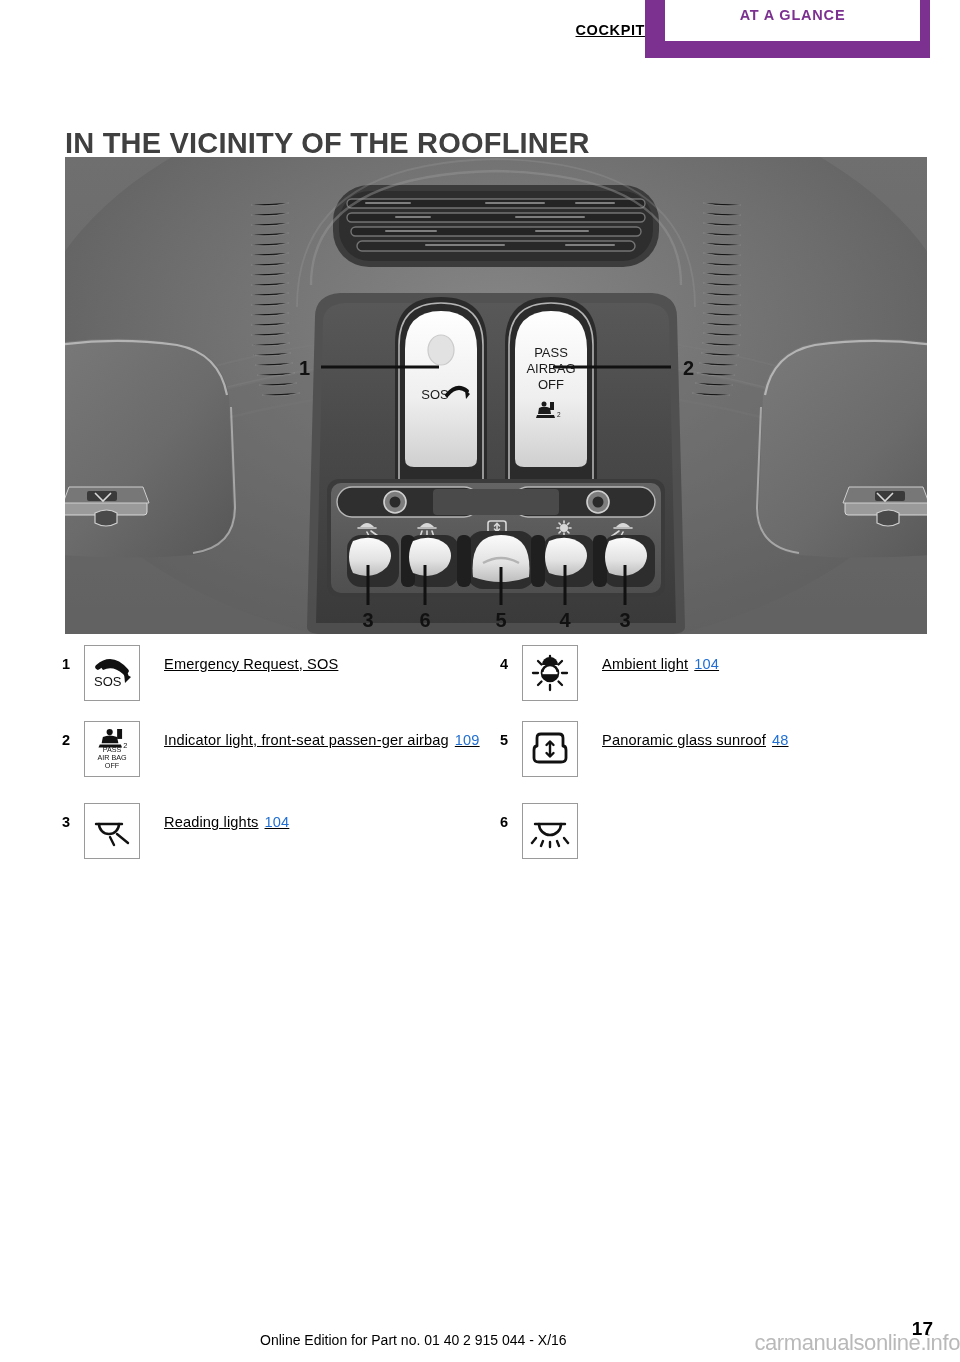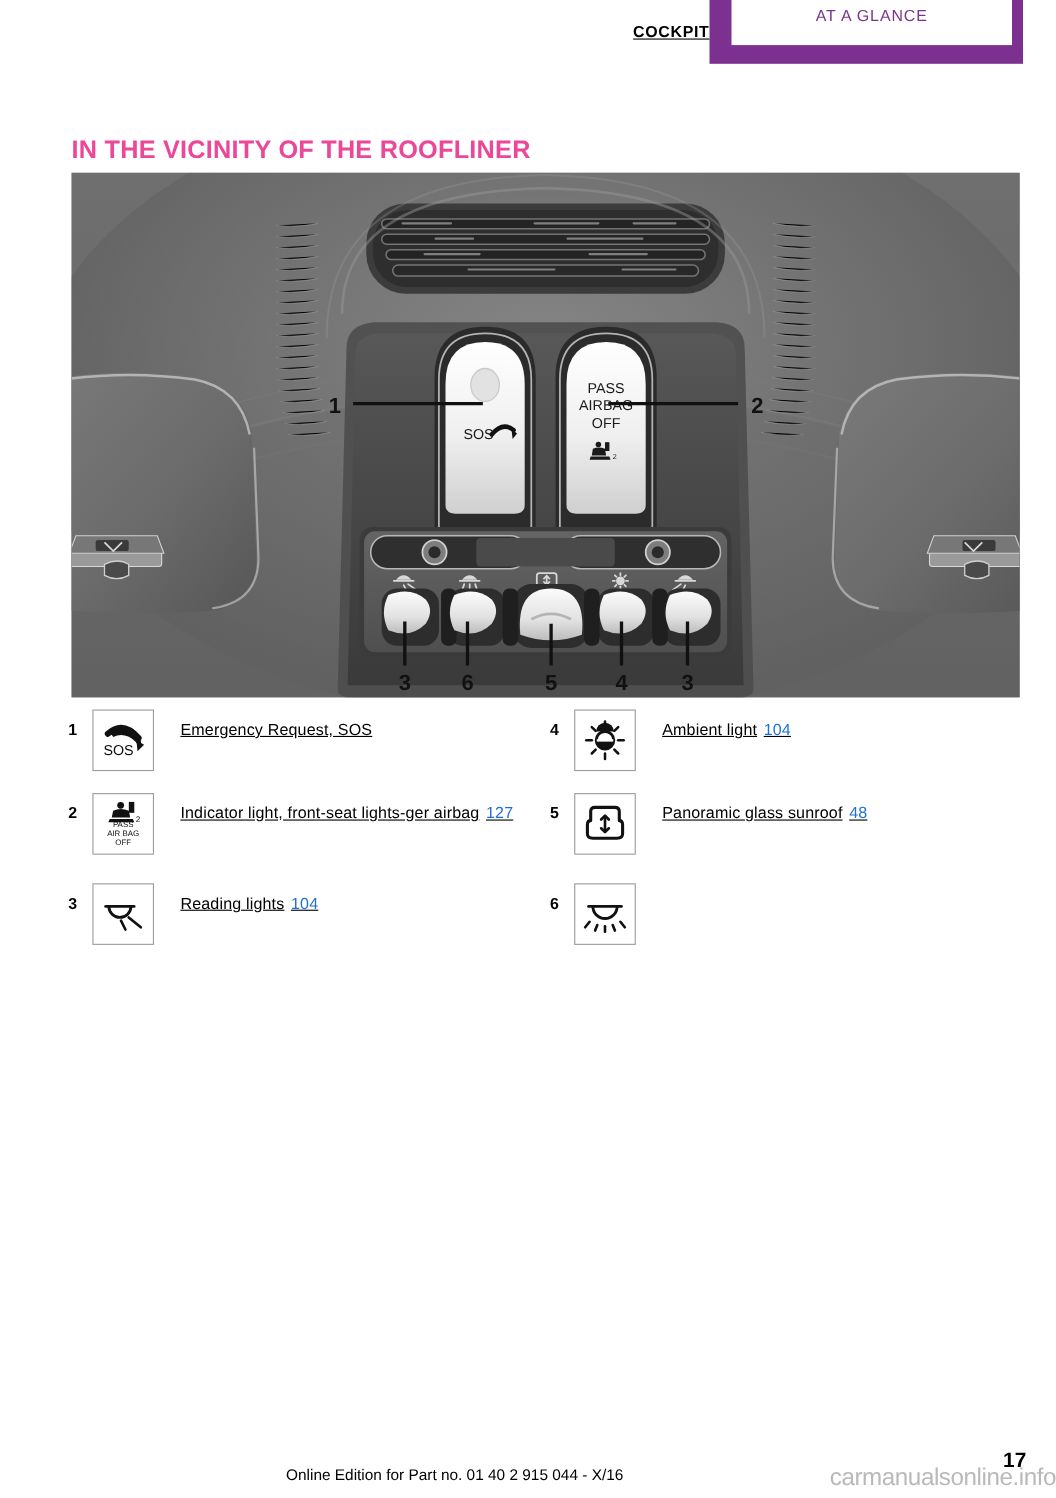--- a/index.html
+++ b/index.html
@@ -47,35 +47,35 @@
     top: 0px;
     right: 10px;
     bottom: 17px;
     background: #ffffff;
     display: flex;
     align-items: center;
     justify-content: center;
   }
   #header-tab-label {
     font-size: 14.5px;
-    font-weight: normal;
+    font-weight: bold;
     letter-spacing: 0.8px;
     color: #7c3191;
     white-space: nowrap;
   }
 
   
   #page-title {
     position: absolute;
     left: 65px;
     top: 108px;
-    font-size: 23px;
+    font-size: 29px;
     font-weight: bold;
     letter-spacing: 0.2px;
-    color: #ec4899;
+    color: #404040;
     white-space: nowrap;
   }
 
   
   #photo {
     position: absolute;
     left: 65px;
     top: 157px;
     width: 862px;
     height: 477px;
@@ -547,21 +547,21 @@
             <path d="M-2 25 l34 0 l2 5 l-38 0 z"></path>
             <rect x="26" y="0" width="8" height="16"></rect>
             <text x="36" y="30" font-family="'Liberation Sans',sans-serif" font-size="12">2</text>
           </g>
           <text x="23" y="26" font-family="'Liberation Sans',sans-serif" font-size="7.2" fill="#111" text-anchor="middle">PASS</text>
           <text x="23" y="34" font-family="'Liberation Sans',sans-serif" font-size="7.2" fill="#111" text-anchor="middle">AIR BAG</text>
           <text x="23" y="42" font-family="'Liberation Sans',sans-serif" font-size="7.2" fill="#111" text-anchor="middle">OFF</text>
         </svg>
       </div>
       <div class="legend-text">
-        <span>Indicator light, front-seat lights‑ger airbag</span><span class="pageref">127</span>
+        <span>Indicator light, front-seat passen‑ger airbag</span><span class="pageref">109</span>
       </div>
     </div>
 
     <div class="legend-row" style="height:66px;">
       <div class="legend-num">3</div>
       <div class="legend-icon">
         <svg width="42" height="38" viewBox="0 0 42 38" xmlns="http://www.w3.org/2000/svg" fill="none" stroke="#111" stroke-width="2.4" stroke-linecap="round">
           <path d="M5 12 L31 12"></path>
           <path d="M8 12 a 10 10 0 0 0 20 0" stroke-width="2.6"></path>
           <path d="M26 22 L37 31"></path>

